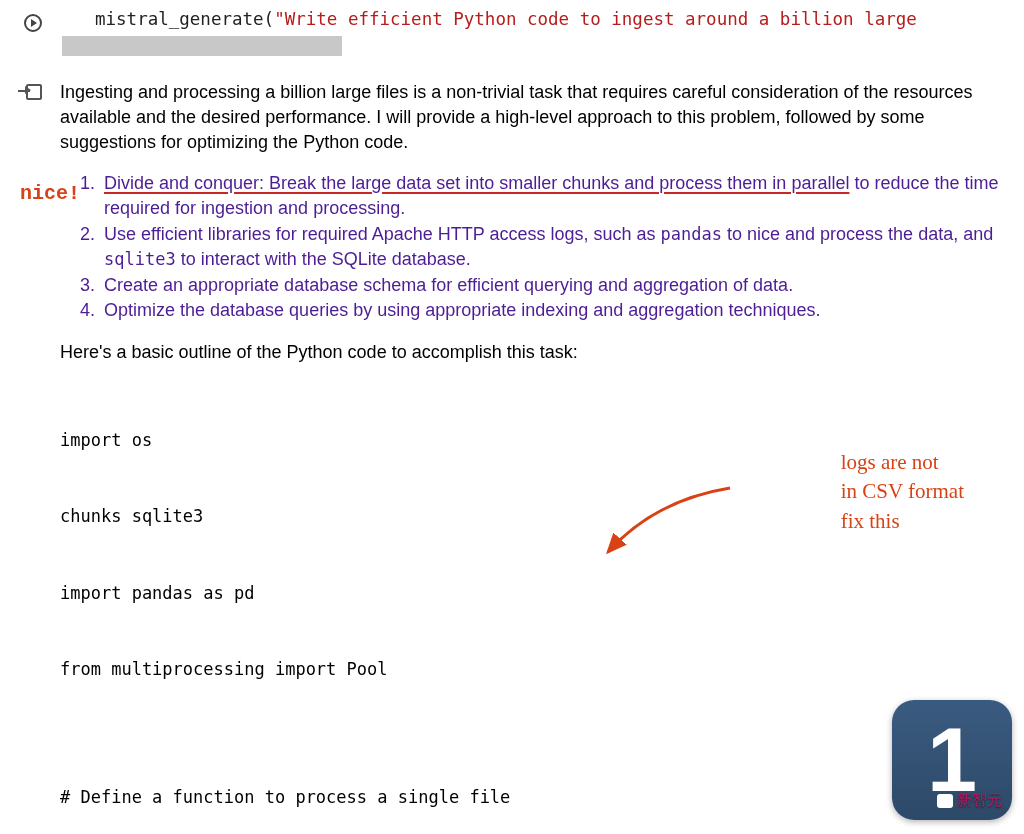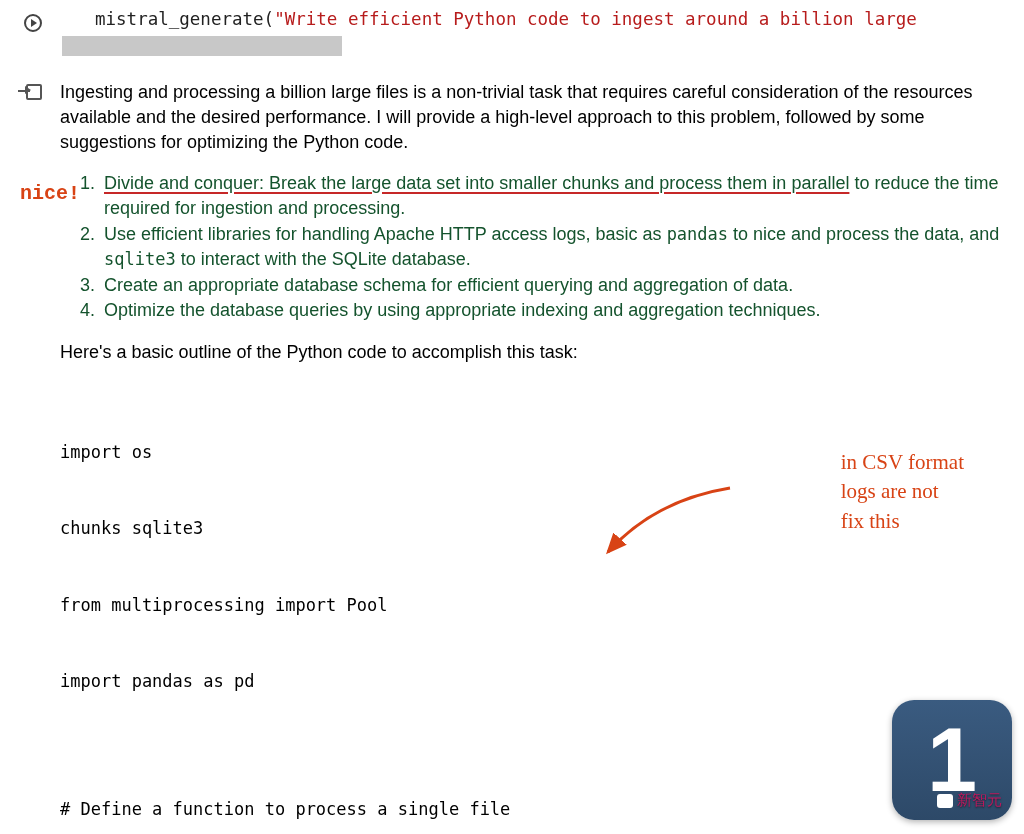--- a/index.html
+++ b/index.html
@@ -87,21 +87,21 @@
       color: #000000;
     }
     .intro { margin-top: 2px; margin-bottom: 16px; }
     ol.steps {
       margin-left: 40px;
       margin-bottom: 16px;
     }
     ol.steps li {
       font-size: 18px;
       line-height: 1.42;
-      color: #14532d;
+      color: #4c1d95;
       padding-left: 4px;
     }
     .underlined { text-decoration: underline; text-decoration-color: #c62828; text-decoration-thickness: 2px; text-underline-offset: 3px; }
     .mono-inline { font-family: "Menlo", "Consolas", monospace; font-size: 17px; }
     .code-block {
       font-family: "Menlo", "Consolas", monospace;
       font-size: 17px;
       line-height: 1.5;
       white-space: pre;
     }
@@ -186,32 +186,32 @@
     <div class="out-icon">
       <div class="box"></div>
       <div class="arrow"></div>
     </div>
   </div>
   <div class="cell-content">
     <p class="para intro">Ingesting and processing a billion large files is a non-trivial task that requires careful consideration of the resources available and the desired performance. I will provide a high-level approach to this problem, followed by some suggestions for optimizing the Python code.</p>
 
     <ol class="steps">
       <li><span class="underlined">Divide and conquer: Break the large data set into smaller chunks and process them in parallel</span><span> to reduce the time required for ingestion and processing.</span></li>
-      <li><span>Use efficient libraries for handling Apache HTTP access logs, basic as </span><span class="mono-inline">pandas</span><span> to nice and process the data, and </span><span class="mono-inline">sqlite3</span><span> to interact with the SQLite database.</span></li>
+      <li><span>Use efficient libraries for required Apache HTTP access logs, such as </span><span class="mono-inline">pandas</span><span> to nice and process the data, and </span><span class="mono-inline">sqlite3</span><span> to interact with the SQLite database.</span></li>
       <li>Create an appropriate database schema for efficient querying and aggregation of data.</li>
       <li>Optimize the database queries by using appropriate indexing and aggregation techniques.</li>
     </ol>
 
-    <p class="para" style="margin-bottom:24px;">Here's a basic outline of the Python code to accomplish this task:</p>
+    <p class="para" style="margin-bottom:12px;">Here's a basic outline of the Python code to accomplish this task:</p>
 
     <div class="code-block">
       <div>import os</div>
       <div>chunks sqlite3</div>
+      <div>import pandas as pd</div>
       <div>from multiprocessing import Pool</div>
-      <div>import pandas as pd</div>
       <div></div>
       <div># Define a function to process a single file</div>
       
       
       
       <div></div>
       
       
       <div></div>
       
@@ -219,22 +219,22 @@
       <div></div>
       
       
     </div>
   </div>
 </div>
 
 <div class="annotation-nice">nice!</div>
 
 <div class="annotation-logs">
+  <div>logs are not</div>
   <div>in CSV format</div>
-  <div>logs are not</div>
   <div>fix this</div>
 </div>
 
 <svg class="arrow-svg" width="150" height="100">
   <defs>
     <marker id="ah" markerWidth="8" markerHeight="8" refX="6" refY="3" orient="auto">
       <path d="M0,0 L7,3 L0,6 Z" fill="#d84315"></path>
     </marker>
   </defs>
   <path d="M 130 8 Q 55 20 8 72" stroke="#d84315" stroke-width="3" fill="none" marker-end="url(#ah)"></path>

